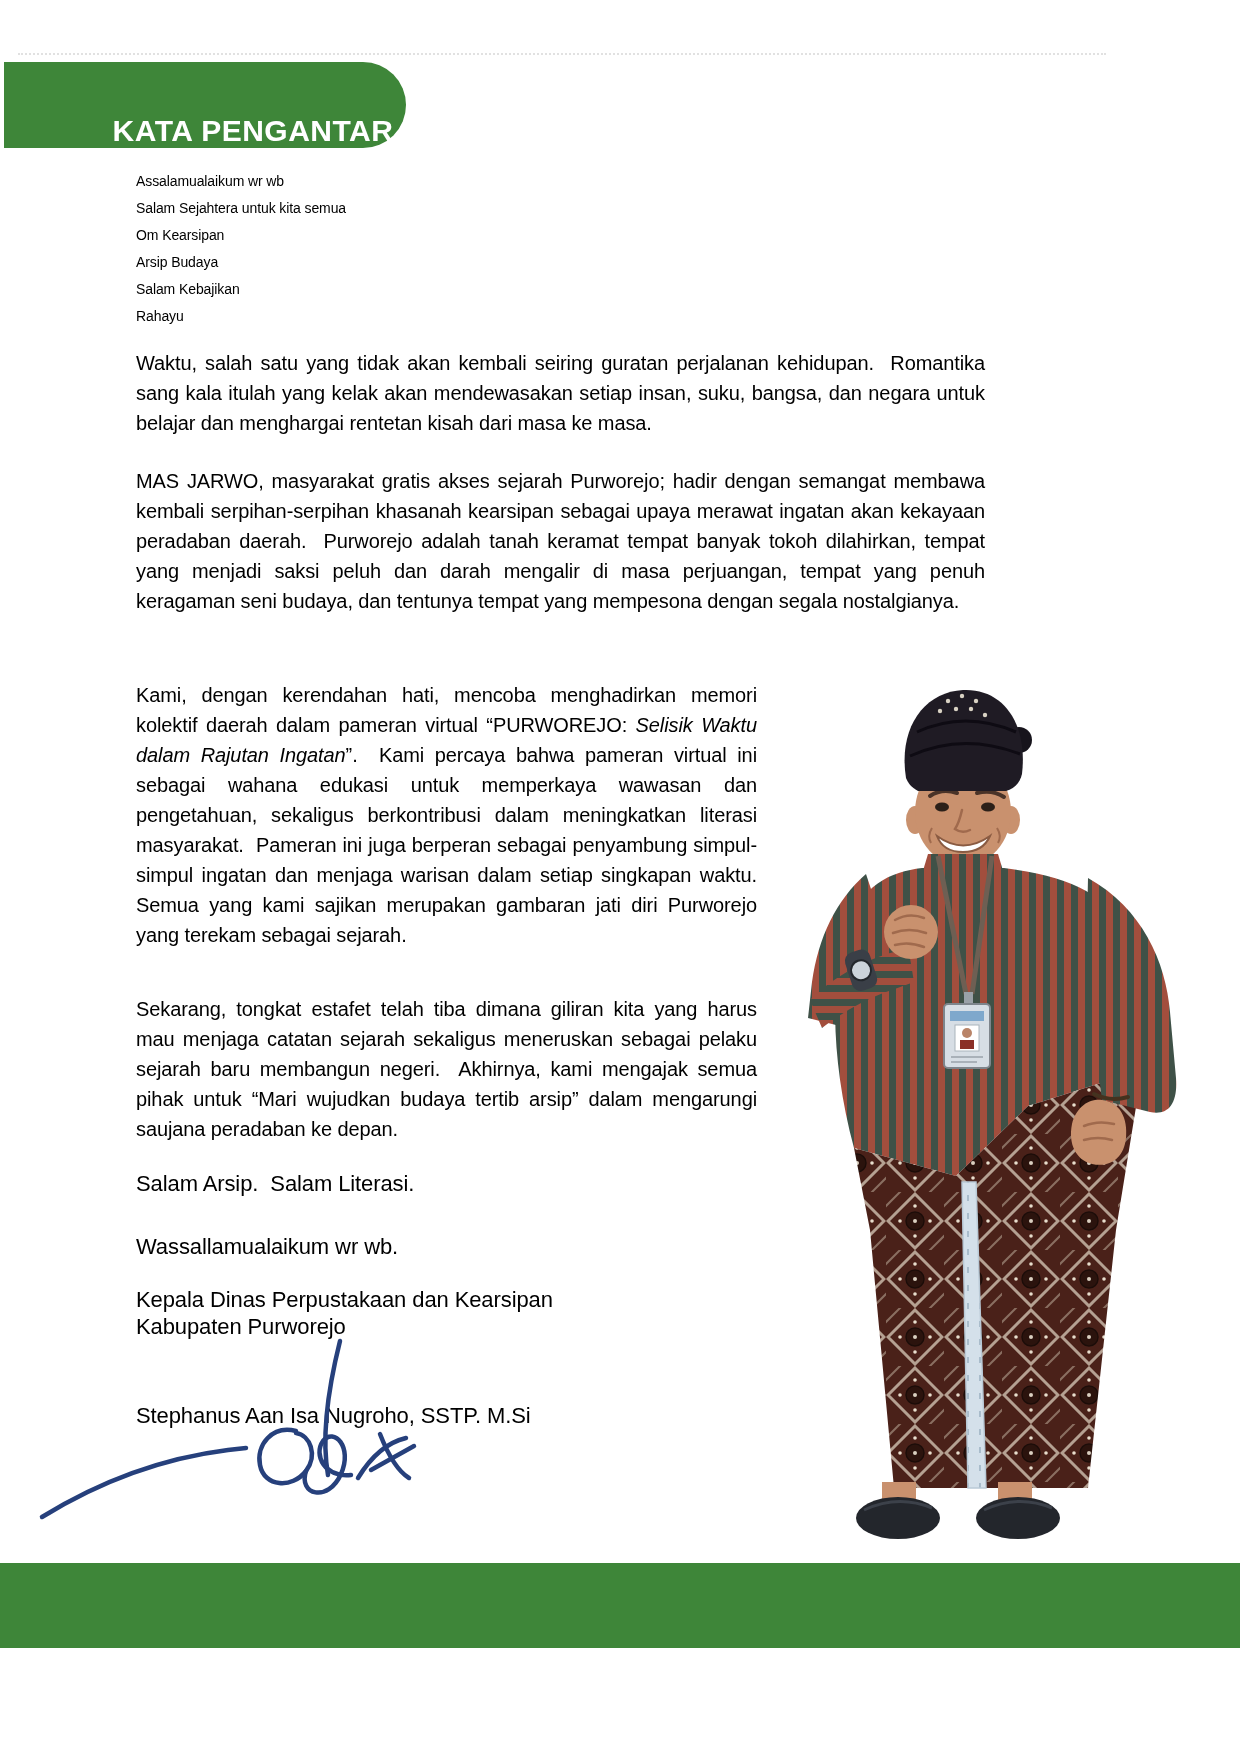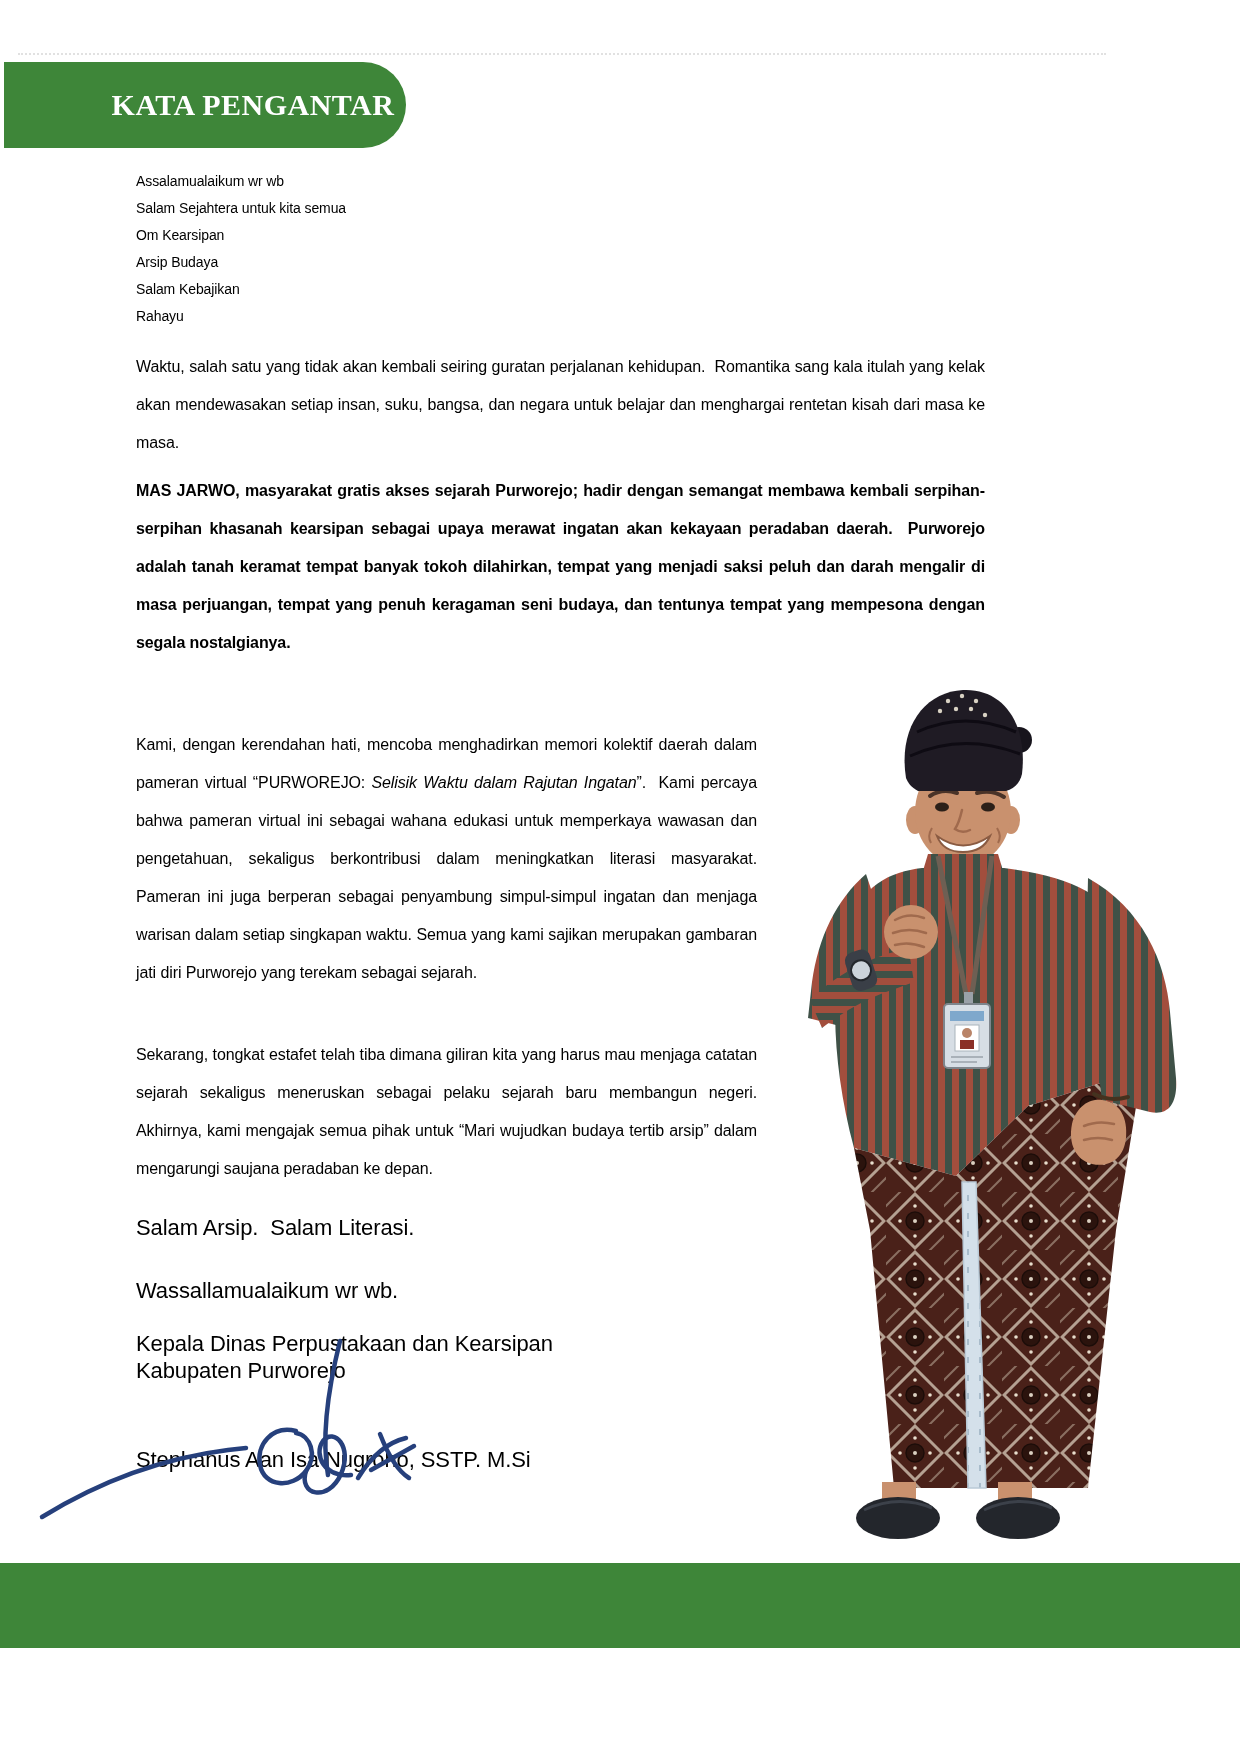--- a/index.html
+++ b/index.html
@@ -8,34 +8,34 @@
     overflow:hidden;font-family:"Liberation Sans",sans-serif;color:#000;
   }
   .top-dotted{
     position:absolute;left:18px;top:53px;width:1088px;height:0;
     border-top:2px dotted #c9c9c9;opacity:.55;
   }
   .banner{
     position:absolute;left:4px;top:62px;width:402px;height:86px;
     background:var(--accent-green,#3E8639);
     border-radius:0 43px 43px 0;
-    display:flex;align-items:center;justify-content:center;
-    padding-left:96px;box-sizing:border-box;font-family:Liberation Serif, serif;
+    display:flex;align-items:flex-end;justify-content:center;
+    padding-left:96px;box-sizing:border-box;
   }
   .banner-title{
     color:#ffffff;font-size:30px;font-weight:bold;letter-spacing:.5px;white-space:nowrap;
   }
   .content{position:absolute;left:136px;top:168px;width:849px;}
   .greeting div{font-size:14px;line-height:27px;letter-spacing:-.1px;}
   .para{
-    font-size:16px;line-height:38px;text-align:justify;letter-spacing:-.1px;
+    font-size:20px;line-height:30px;text-align:justify;letter-spacing:-.1px;
     white-space:pre-wrap;
   }
   .p1{margin-top:18px;}
-  .p2{margin-top:10px;font-weight:bold;}
+  .p2{margin-top:28px;}
   .narrow{width:621px;}
   .p3{margin-top:64px;}
   .p4{margin-top:44px;}
   .italic{font-style:italic;}
   .line{font-size:22px;line-height:27px;letter-spacing:-.1px;white-space:pre-wrap;}
   .salam{margin-top:26px;}
   .wassalam{margin-top:36px;}
   .kepala{margin-top:26px;line-height:28px;}
   .signer{margin-top:62px;}
   .signature-svg{position:absolute;left:28px;top:1335px;width:430px;height:195px;}

